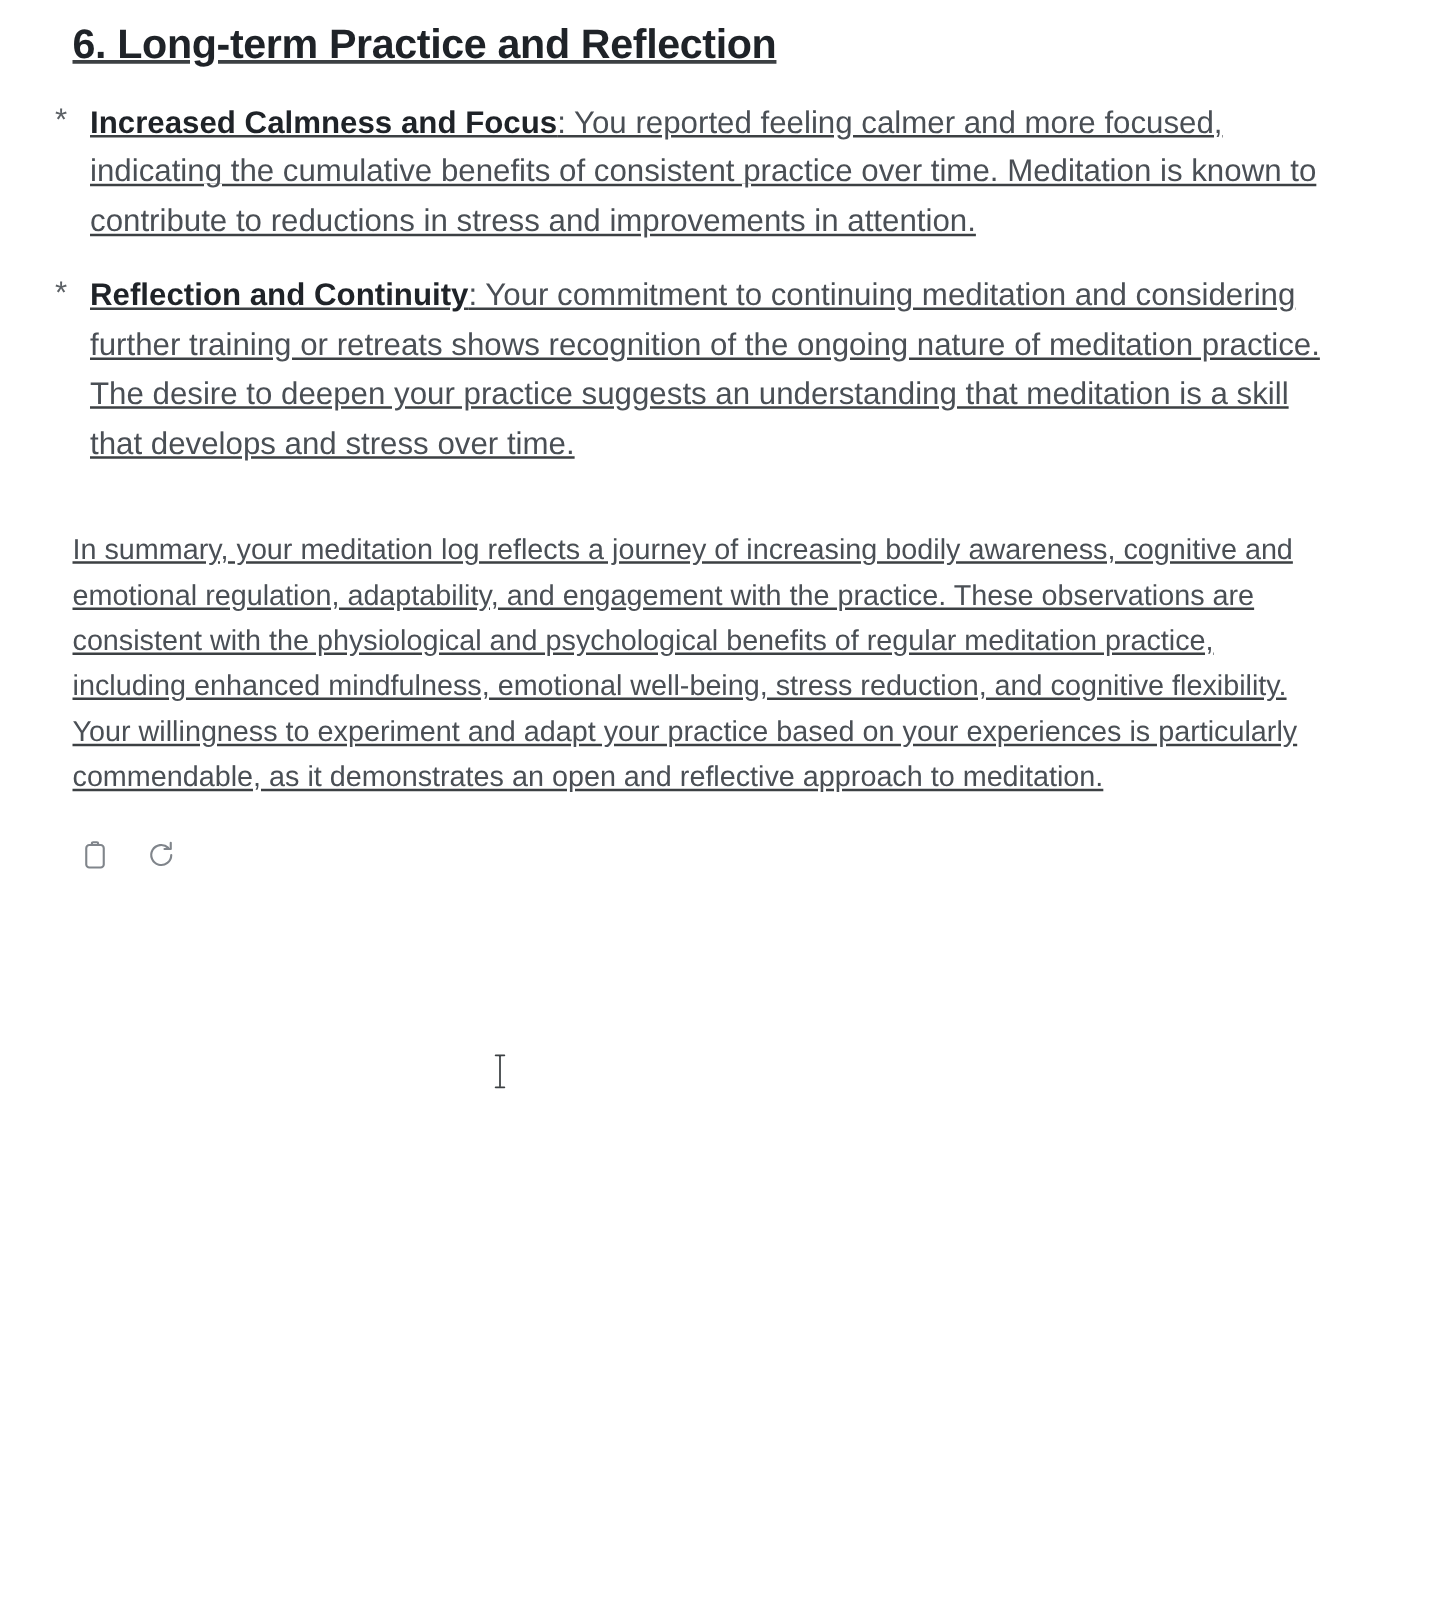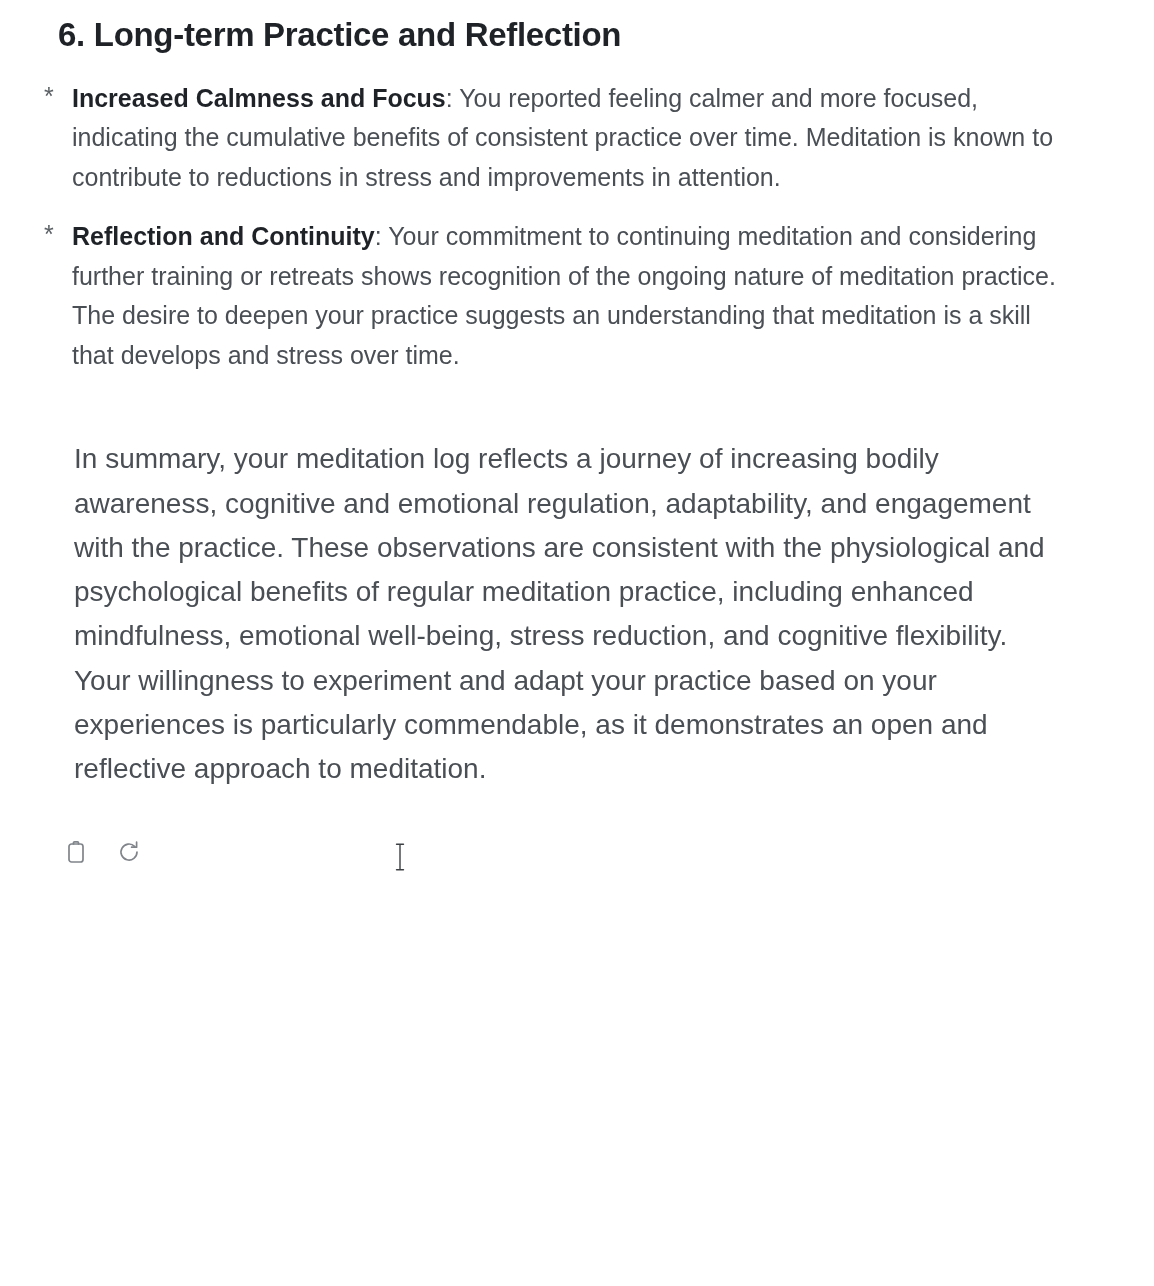--- a/index.html
+++ b/index.html
@@ -15,20 +15,21 @@
     -webkit-font-smoothing: antialiased;
   }
 
   .page {
     position: relative;
     width: 1088px;
     min-height: 1286px;
     box-sizing: border-box;
     padding: 0;
     overflow: hidden;
+    text-decoration: underline;
   }
 
   
   .section-heading {
     font-size: 33px;
     font-weight: 700;
     color: #1f2328;
     letter-spacing: -0.3px;
     margin: 0;
     padding: 14px 0 0 58px;
@@ -60,24 +61,24 @@
     color: #5c6166;
     line-height: 1.2;
   }
   .bullet-lead {
     font-weight: 700;
     color: #1f2328;
   }
 
   
   .summary {
-    font-size: 28px;
+    font-size: 23px;
     line-height: 1.58;
     color: #4a4f55;
-    margin: 16px;
+    margin: 0;
     padding: 46px 24px 0 58px;
   }
 
   
   .action-row {
     display: flex;
     align-items: center;
     gap: 22px;
     padding: 30px 0 0 62px;
   }

